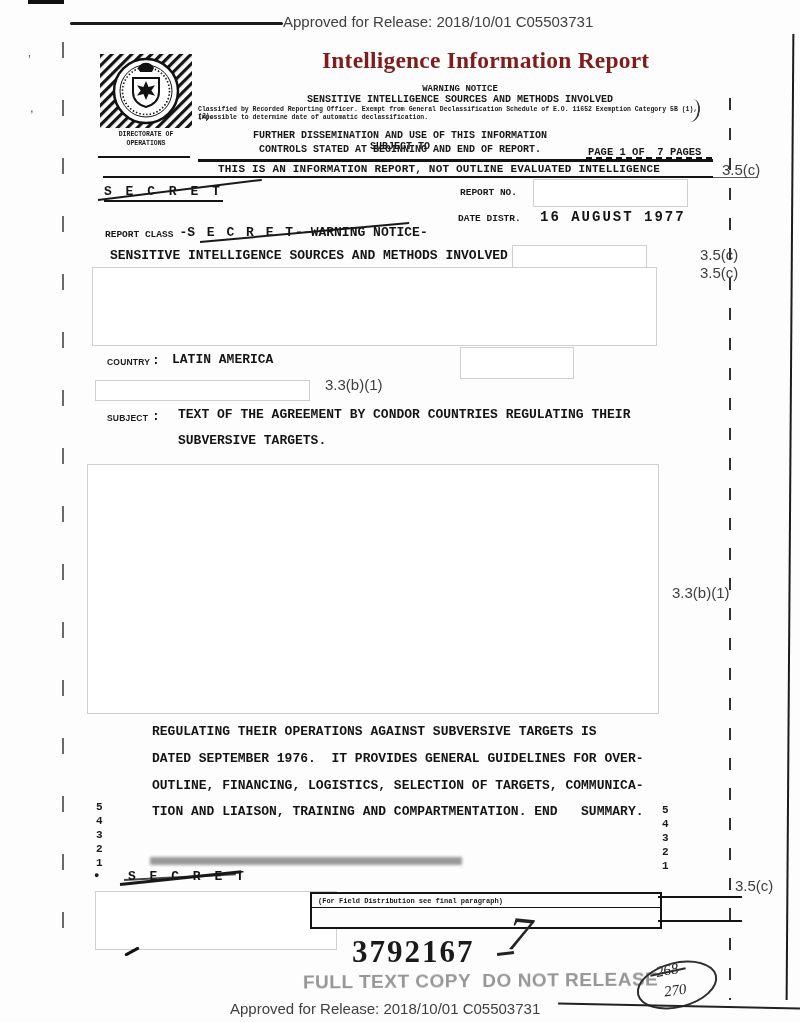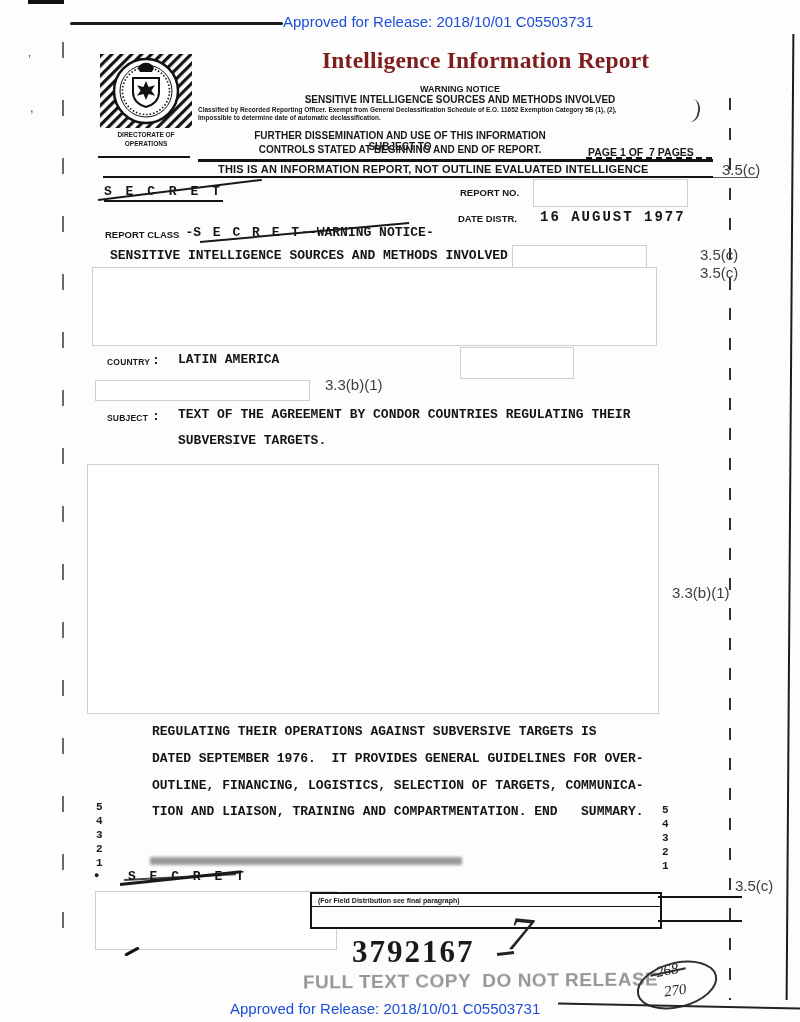--- a/index.html
+++ b/index.html
@@ -3,27 +3,27 @@
 <meta charset="utf-8">
 <style>
   html,body{margin:0;padding:0;}
   body{width:800px;height:1022px;background:#fdfdfd;position:relative;overflow:hidden;
        font-family:"Liberation Sans",sans-serif;color:#161616;}
   .abs{position:absolute;}
   .tw{font-family:"Liberation Mono","DejaVu Sans Mono",monospace;font-weight:bold;
       font-size:13px;letter-spacing:0px;color:#141414;white-space:pre;filter:blur(.2px);}
   .lbl{font-family:"Liberation Sans",sans-serif;font-weight:bold;font-size:8.5px;
        letter-spacing:.2px;color:#1a1a1a;filter:blur(.3px);}
-  .hdr-sm{font-family:Liberation Sans, sans-serif;font-weight:bold;color:#181818;filter:blur(.35px);}
+  .hdr-sm{font-family:Liberation Mono, monospace;font-weight:bold;color:#181818;filter:blur(.35px);}
   .note{font-family:"Liberation Sans",sans-serif;font-size:15px;color:#3f3f3f;}
   .redact{background:#ffffff;border:1px solid #cfcfcf;}
   .rule{background:#141414;}
   .strike{background:#191919;height:2px;transform-origin:left center;}
   .vline-dash{width:2px;background:repeating-linear-gradient(180deg,#1a1a1a 0 12px,transparent 12px 30px);}
-  .relhdr{font-size:15px;color:#1d4ed8;}
+  .relhdr{font-size:15px;color:#404040;}
   .numcol{font-family:"Liberation Mono","DejaVu Sans Mono",monospace;font-weight:bold;
           font-size:11px;color:#1a1a1a;line-height:14px;}
   .sumline{height:26.8px;}
   .hw{color:#242424;font-family:"Liberation Serif",serif;}
 </style>
 </head>
 <body>
 
 <div class="abs" style="left:28px;top:0;width:36px;height:4px;background:#111;"></div>
 <div class="abs" style="left:70px;top:22px;width:213px;height:3px;background:#1a1a1a;border-radius:2px;"></div>
@@ -86,21 +86,21 @@
 
 <div class="abs tw" style="left:110px;top:248px;">SENSITIVE INTELLIGENCE SOURCES AND METHODS INVOLVED</div>
 <div class="abs redact" style="left:512px;top:245px;width:133px;height:27px;"></div>
 <div class="abs note" style="left:700px;top:246px;">3.5(c)</div>
 <div class="abs note" style="left:700px;top:264px;">3.5(c)</div>
 
 <div class="abs redact" style="left:92px;top:267px;width:563px;height:77px;"></div>
 
 <div class="abs lbl" style="left:107px;top:357px;">COUNTRY</div>
 <div class="abs tw" style="left:152px;top:353px;">:</div>
-<div class="abs tw" style="left:178px;top:352px;text-align:center;">LATIN AMERICA</div>
+<div class="abs tw" style="left:172px;top:352px;text-align:center;">LATIN AMERICA</div>
 <div class="abs redact" style="left:460px;top:347px;width:112px;height:30px;"></div>
 <div class="abs redact" style="left:95px;top:380px;width:213px;height:19px;"></div>
 <div class="abs note" style="left:325px;top:376px;">3.3(b)(1)</div>
 
 <div class="abs lbl" style="left:107px;top:413px;">SUBJECT</div>
 <div class="abs tw" style="left:152px;top:409px;">:</div>
 <div class="abs tw" style="left:178px;top:407px;">TEXT OF THE AGREEMENT BY CONDOR COUNTRIES REGULATING THEIR</div>
 <div class="abs tw" style="left:178px;top:433px;">SUBVERSIVE TARGETS.</div>
 
 <div class="abs redact" style="left:87px;top:464px;width:570px;height:248px;"></div>

